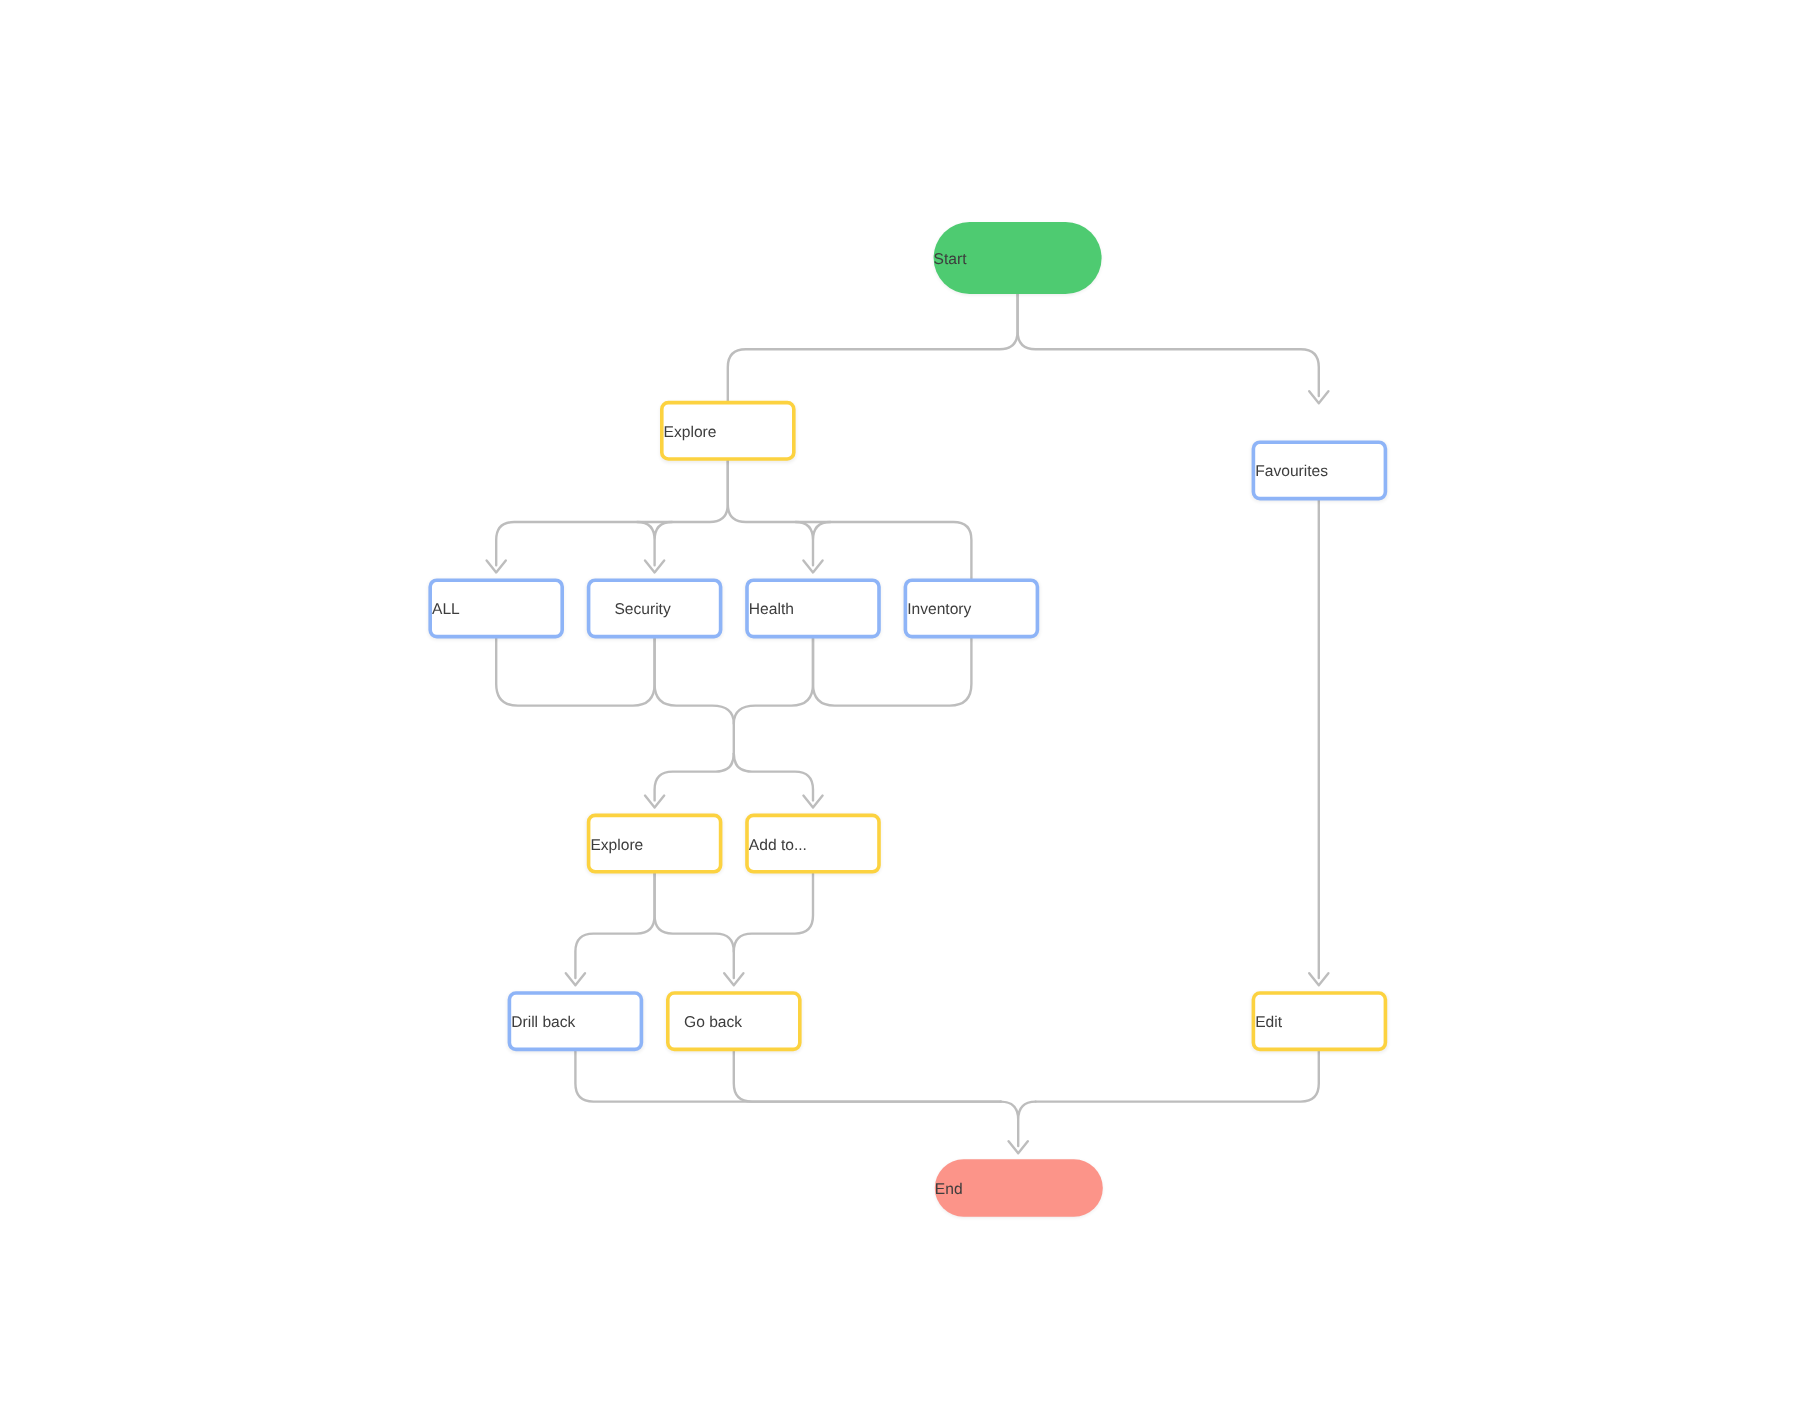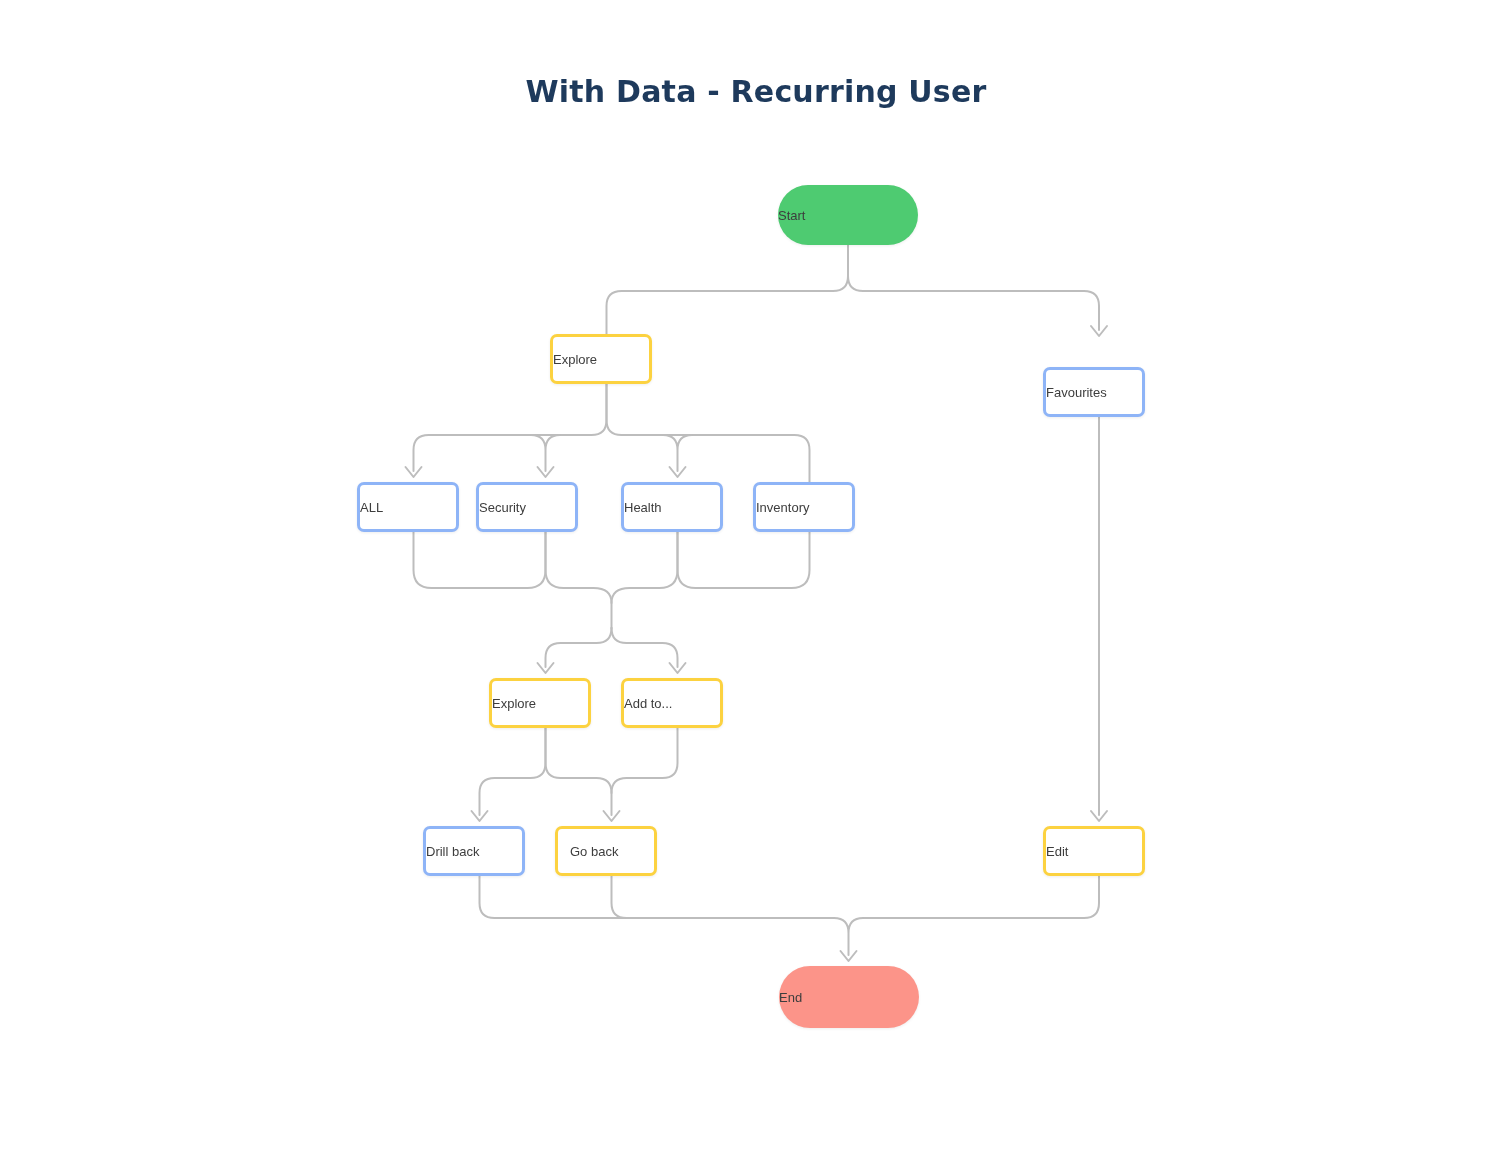--- a/index.html
+++ b/index.html
@@ -45,40 +45,39 @@
     position:absolute;
     display:flex;align-items:center;justify-content:flex-start;
     font-size:13px;
     color:var(--node-text);
     background:#fff;
     box-sizing:border-box;
     box-shadow:0 1px 3px rgba(0,0,0,0.07);
     text-align:center;
   }
   .box{
-    width:102px;height:50px;
+    width:113px;height:50px;
     border-radius:7px;
     border:3px solid transparent;
   }
   .box.yellow{border-color:var(--node-border-yellow);}
   .box.blue{border-color:var(--node-border-blue);}
   .pill{
     width:140px;height:60px;
     border-radius:31px;
     border:none;
   }
   .pill.green{background:var(--start-fill);}
-  .pill.red{background:var(--end-fill);height:62px;}
+  .pill.red{background:var(--end-fill);height:48px;}
 </style>
 </head>
 <body>
 
 <div class="canvas">
 
-  <h1 class="diagram-title">With Data - Recurring User</h1>
 
   <svg class="edges" viewBox="0 0 1512 1172" xmlns="http://www.w3.org/2000/svg">
 
     <path d="M848,245 V276 Q848,291 833,291 H621.5 Q606.5,291 606.5,306 V334"></path>
     <path d="M848,245 V276 Q848,291 863,291 H1084 Q1099,291 1099,306 V330"></path>
     <path d="M1091,326 L1099,336 L1107,326"></path>
 
     <path d="M606.5,384 V420 Q606.5,435 591.5,435 H428.5 Q413.5,435 413.5,450 V471"></path>
     <path d="M405.5,467 L413.5,477 L421.5,467"></path>
     <path d="M606.5,384 V420 Q606.5,435 621.5,435 H794.5 Q809.5,435 809.5,450 V482"></path>
@@ -122,21 +121,21 @@
   </div>
 
   <div class="node box blue" style="left:1043px;top:339px;margin-top:28px;">
     <span>Favourites</span>
   </div>
 
   <div class="node box blue" style="left:357px;top:482px;">
     <span>ALL</span>
   </div>
 
-  <div class="node box blue" style="left:476px;top:482px;">
+  <div class="node box blue" style="left:489px;top:482px;padding-left:20px;">
     <span>Security</span>
   </div>
 
   <div class="node box blue" style="left:621px;top:482px;">
     <span>Health</span>
   </div>
 
   <div class="node box blue" style="left:753px;top:482px;">
     <span>Inventory</span>
   </div>

